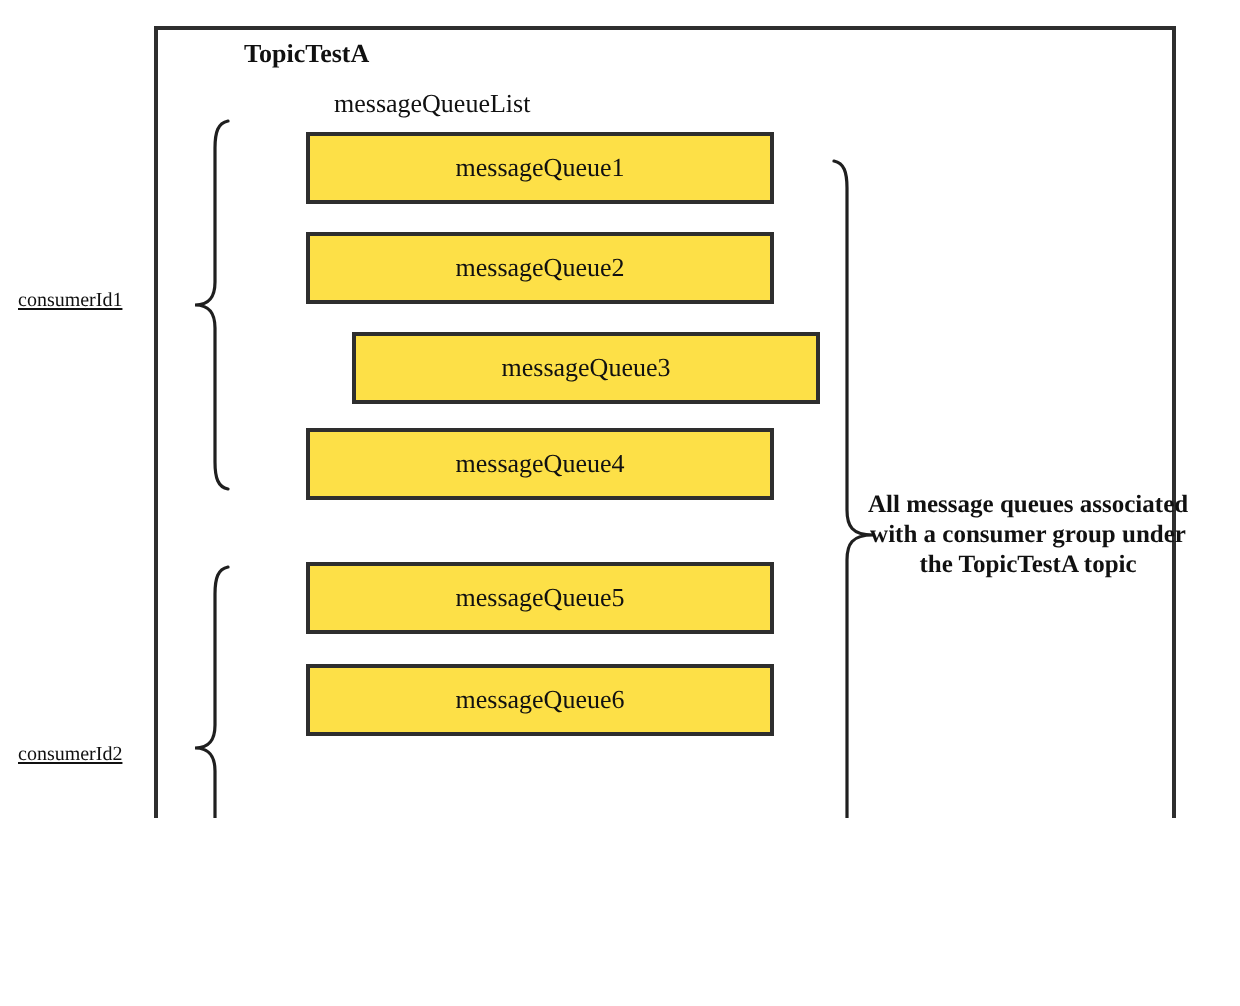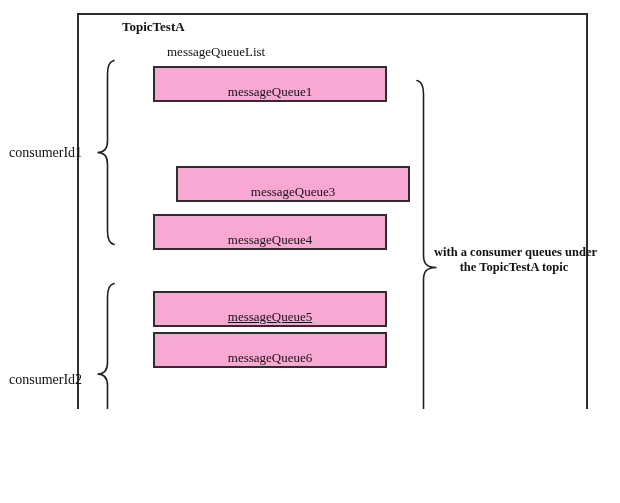--- a/index.html
+++ b/index.html
@@ -41,43 +41,44 @@
     font-size: 13px;
     white-space: nowrap;
   }
   .qbox {
     position: absolute;
     left: 153px;
     width: 234px;
     height: 36px;
     border: 2px solid #2e2e2e;
     box-sizing: border-box;
-    background: #f9a8d4;
+    background: #fde047;
     display: flex;
-    align-items: flex-end;
+    align-items: center;
     justify-content: center;
   }
   .qbox span {
     font-size: 13px;
     white-space: nowrap;
   }
   .q1 { top: 66px; }
   .q2 { top: 116px; }
   .q3 { top: 166px; margin-left: 23px; }
   .q4 { top: 214px; }
-  .q5 { top: 291px; text-decoration: underline; }
+  .q5 { top: 281px; }
   .q6 { top: 332px; }
   .q7 { top: 384px; }
   .q8 { top: 433px; }
   .consumer-label {
     position: absolute;
     left: 9px;
     width: 64px;
-    font-size: 14px;
+    font-size: 10px;
     white-space: nowrap;
+    text-decoration: underline;
   }
   .c1 { top: 145px; }
   .c2 { top: 372px; }
   .brace {
     position: absolute;
   }
   .brace path {
     fill: none;
     stroke: #1f1f1f;
     stroke-width: 1.6;
@@ -106,20 +107,23 @@
 <div id="stage">
 
   <div class="outer-box"></div>
 
   <div class="topic-label">TopicTestA</div>
 
   <div class="list-label">messageQueueList</div>
 
   <div class="qbox q1">
     <span>messageQueue1</span>
+  </div>
+  <div class="qbox q2">
+    <span>messageQueue2</span>
   </div>
   <div class="qbox q3">
     <span>messageQueue3</span>
   </div>
   <div class="qbox q4">
     <span>messageQueue4</span>
   </div>
   <div class="qbox q5">
     <span>messageQueue5</span>
   </div>
@@ -154,17 +158,18 @@
     <path d="M 3 1.5
              C 8 2.5, 9.5 7, 9.5 15
              L 9.5 176
              C 9.5 184, 12 188.5, 22.5 188.5
              C 12 188.5, 9.5 193, 9.5 201
              L 9.5 362
              C 9.5 370, 8 374.5, 3 375.5"></path>
   </svg>
 
   <div class="annotation">
-    <div>with a consumer queues under</div>
+    <div>All message queues associated</div>
+    <div>with a consumer group under</div>
     <div>the TopicTestA topic</div>
   </div>
 
 </div>
 
 </body></html>

